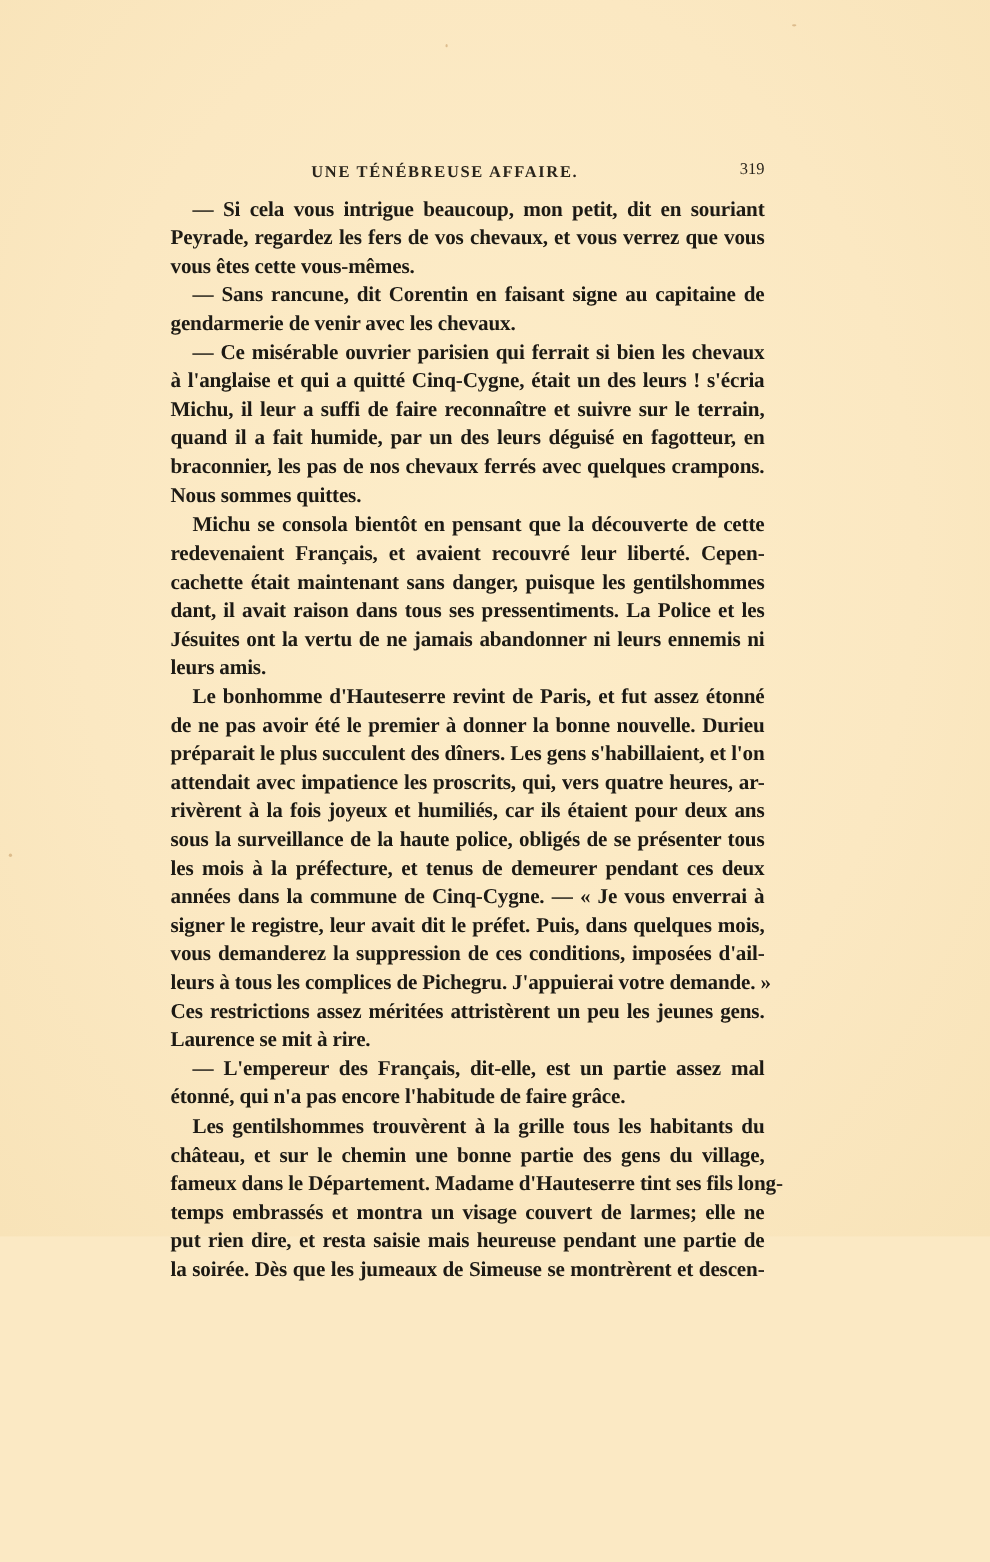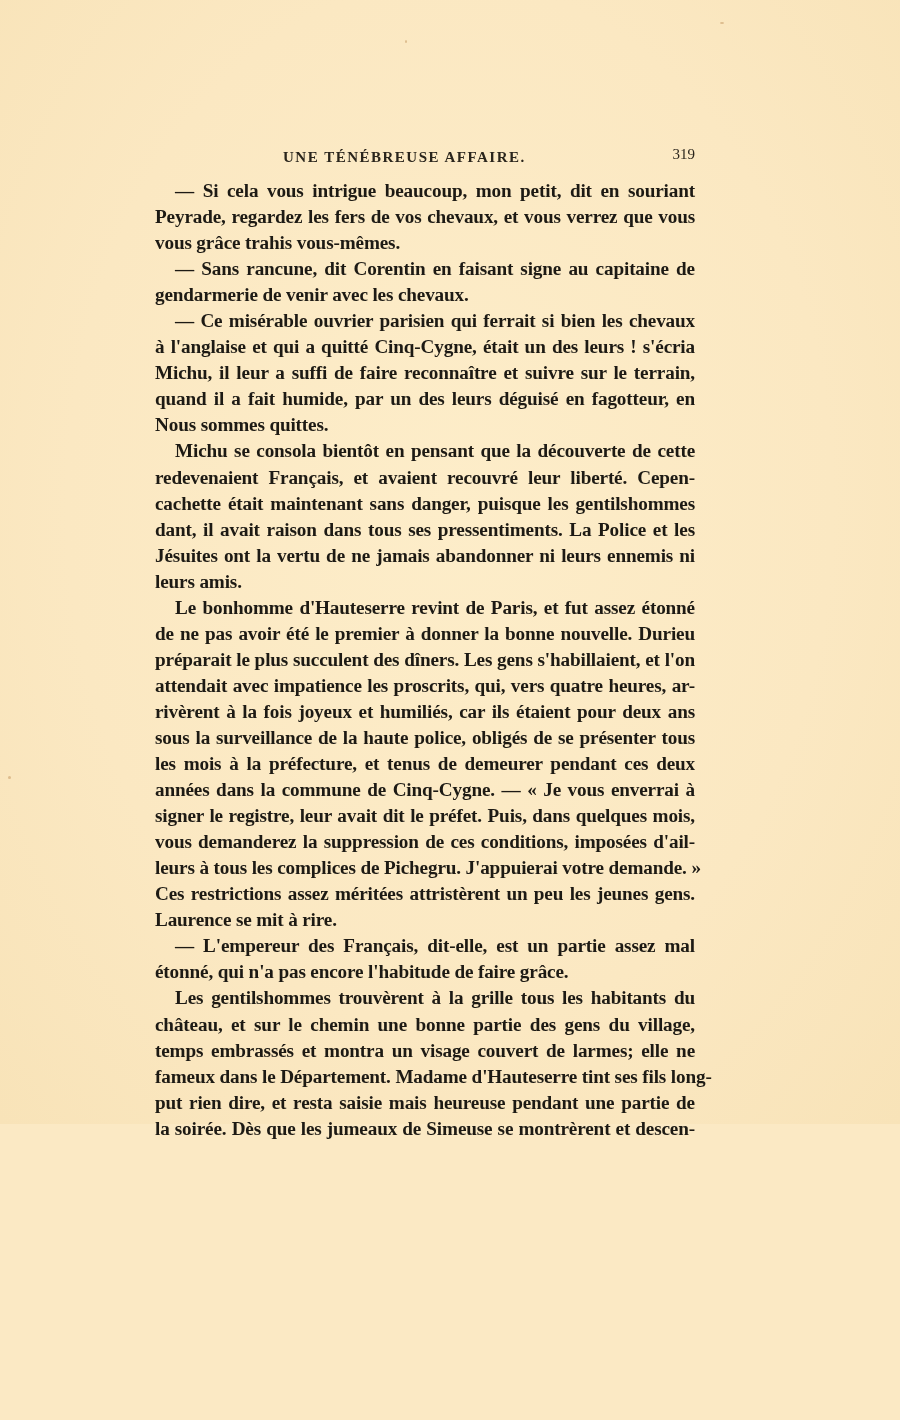--- a/index.html
+++ b/index.html
@@ -50,27 +50,28 @@
   <div class="speck" style="left:405px;top:40px;width:2px;height:3px;"></div>
 
   <div class="header">
     <span class="running-title">Une ténébreuse affaire.</span>
     <span class="page-number">319</span>
   </div>
 
   <div class="body-text" id="body-text">
       <span class="line indent">— Si cela vous intrigue beaucoup, mon petit, dit en souriant</span>
       <span class="line">Peyrade, regardez les fers de vos chevaux, et vous verrez que vous</span>
-      <span class="line last">vous grâce trahis vous-mêmes.</span>
+      <span class="line last">vous êtes cette vous-mêmes.</span>
       <span class="line indent">— Sans rancune, dit Corentin en faisant signe au capitaine de</span>
       <span class="line last">gendarmerie de venir avec les chevaux.</span>
       <span class="line indent">— Ce misérable ouvrier parisien qui ferrait si bien les chevaux</span>
       <span class="line">à l'anglaise et qui a quitté Cinq-Cygne, était un des leurs ! s'écria</span>
       <span class="line">Michu, il leur a suffi de faire reconnaître et suivre sur le terrain,</span>
       <span class="line">quand il a fait humide, par un des leurs déguisé en fagotteur, en</span>
+      <span class="line">braconnier, les pas de nos chevaux ferrés avec quelques crampons.</span>
       <span class="line last">Nous sommes quittes.</span>
       <span class="line indent">Michu se consola bientôt en pensant que la découverte de cette</span>
       <span class="line">redevenaient Français, et avaient recouvré leur liberté. Cepen-</span>
       <span class="line">cachette était maintenant sans danger, puisque les gentilshommes</span>
       <span class="line">dant, il avait raison dans tous ses pressentiments. La Police et les</span>
       <span class="line">Jésuites ont la vertu de ne jamais abandonner ni leurs ennemis ni</span>
       <span class="line last">leurs amis.</span>
       <span class="line indent">Le bonhomme d'Hauteserre revint de Paris, et fut assez étonné</span>
       <span class="line">de ne pas avoir été le premier à donner la bonne nouvelle. Durieu</span>
       <span class="line">préparait le plus succulent des dîners. Les gens s'habillaient, et l'on</span>
@@ -81,18 +82,18 @@
       <span class="line">années dans la commune de Cinq-Cygne. — « Je vous enverrai à</span>
       <span class="line">signer le registre, leur avait dit le préfet. Puis, dans quelques mois,</span>
       <span class="line">vous demanderez la suppression de ces conditions, imposées d'ail-</span>
       <span class="line">leurs à tous les complices de Pichegru. J'appuierai votre demande. »</span>
       <span class="line">Ces restrictions assez méritées attristèrent un peu les jeunes gens.</span>
       <span class="line last">Laurence se mit à rire.</span>
       <span class="line indent">— L'empereur des Français, dit-elle, est un partie assez mal</span>
       <span class="line last">étonné, qui n'a pas encore l'habitude de faire grâce.</span>
       <span class="line indent">Les gentilshommes trouvèrent à la grille tous les habitants du</span>
       <span class="line">château, et sur le chemin une bonne partie des gens du village,</span>
+      <span class="line">fameux dans le Département. Madame d'Hauteserre tint ses fils long-</span>
       <span class="line">temps embrassés et montra un visage couvert de larmes; elle ne</span>
-      <span class="line">fameux dans le Département. Madame d'Hauteserre tint ses fils long-</span>
       <span class="line">put rien dire, et resta saisie mais heureuse pendant une partie de</span>
       <span class="line">la soirée. Dès que les jumeaux de Simeuse se montrèrent et descen-</span>
     </div>
 </div>
 
 </body></html>

